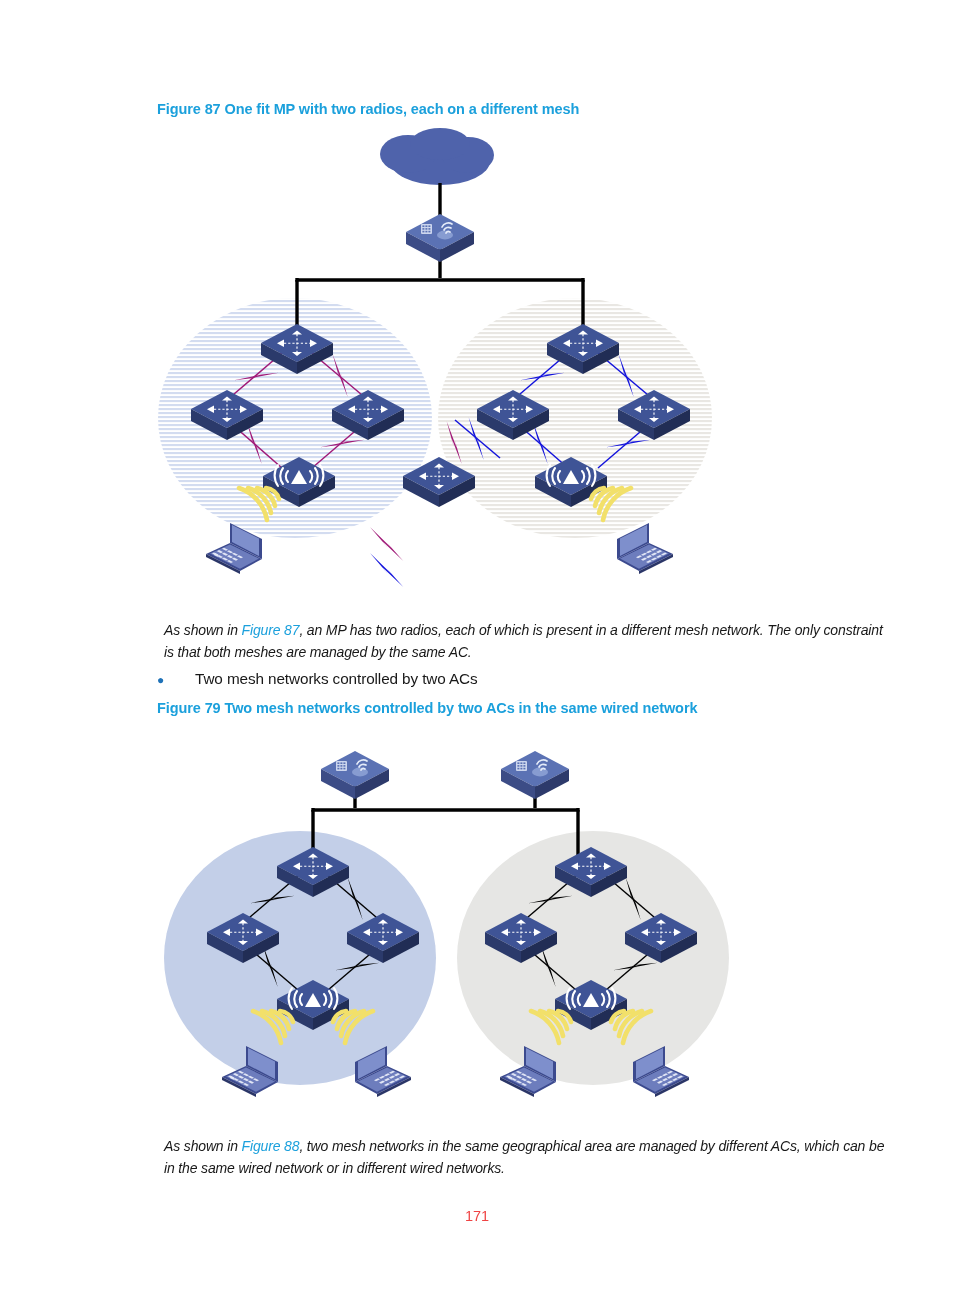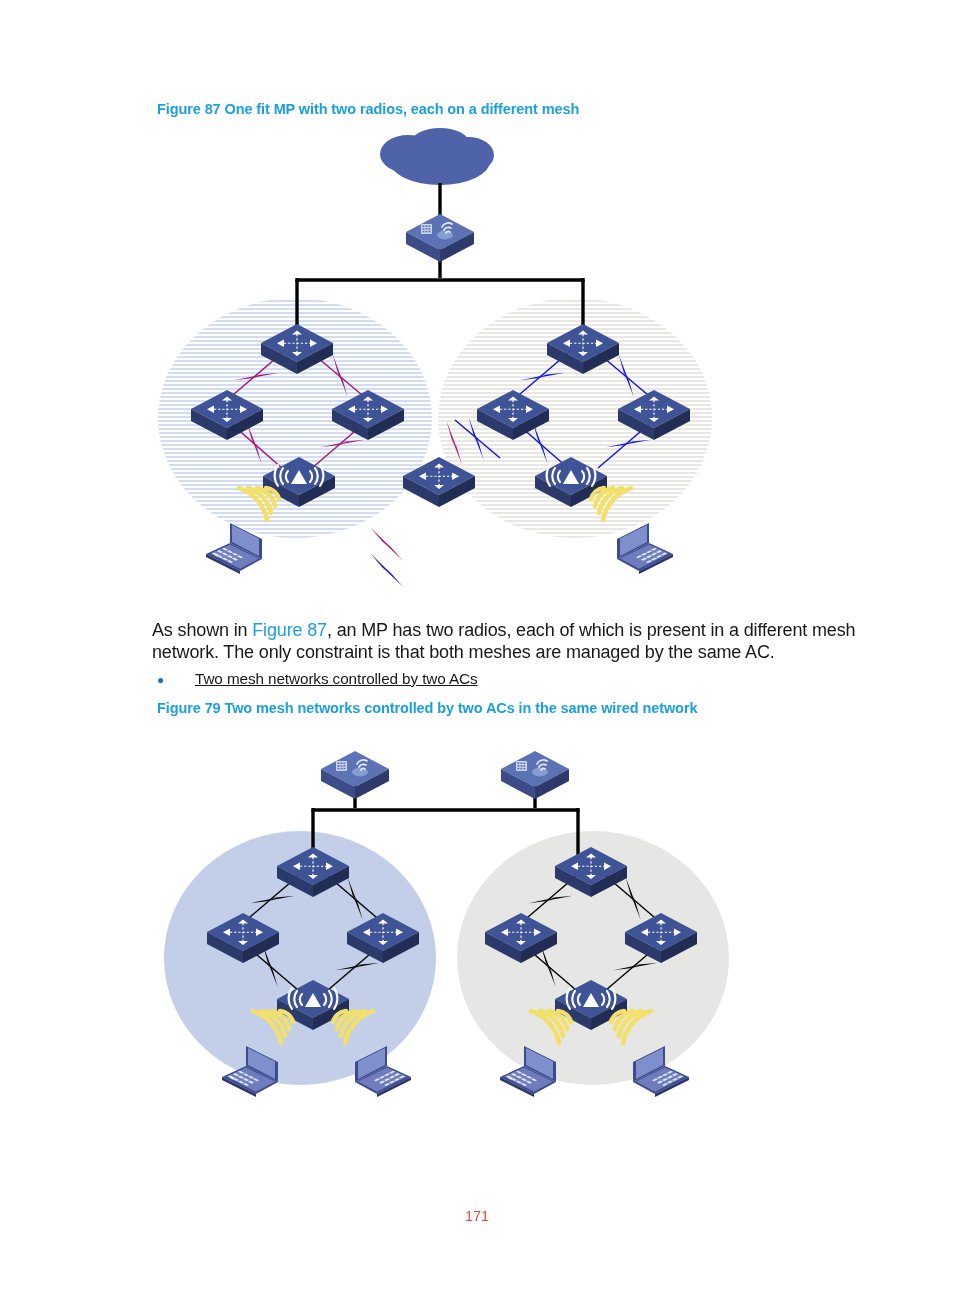--- a/index.html
+++ b/index.html
@@ -27,26 +27,27 @@
     font-weight: bold;
     color: #1ba0dc;
     letter-spacing: -0.1px;
     white-space: nowrap;
   }
   #caption-87 { top: 101px; }
   #caption-88 { top: 700px; }
 
   .body-para {
     position: absolute;
-    left: 152px;
+    left: 164px;
     width: 722px;
-    font-size: 18px;
+    font-size: 14px;
     line-height: 22px;
     color: #181818;
     letter-spacing: -0.15px;
+    font-style: italic;
   }
   #para-87 { top: 619px; }
   #para-88 { top: 1135px; }
 
   .xref { color: #1ba0dc; }
 
   .bullet-row {
     position: absolute;
     left: 157px;
     top: 668px;
@@ -55,21 +56,21 @@
     line-height: 22px;
     color: #181818;
   }
   .bullet-dot {
     display: inline-block;
     width: 38px;
     color: #1f72b8;
     font-size: 12px;
     vertical-align: middle;
   }
-  .bullet-text { letter-spacing: -0.1px; text-decoration: underline; }
+  .bullet-text { letter-spacing: -0.1px; }
 
   .page-number {
     position: absolute;
     left: 0;
     right: 0;
     top: 1208px;
     text-align: center;
     font-size: 14.5px;
     color: #ef4444;
   }
@@ -469,16 +470,19 @@
         </g>
       <g transform="translate(526,348)">
           <use href="#laptopR"></use>
         </g>
       <g transform="translate(663,348)">
           <use href="#laptopL"></use>
         </g>
     </svg>
   </div>
 
+  <div class="body-para" id="para-88">
+    <span>As shown in </span><span class="xref">Figure 88</span><span>, two mesh networks in the same geographical area are managed by different ACs, which can be in the same wired network or in different wired networks.</span>
+  </div>
 
   <div class="page-number">171</div>
 
 </div>
 
 </body></html>

